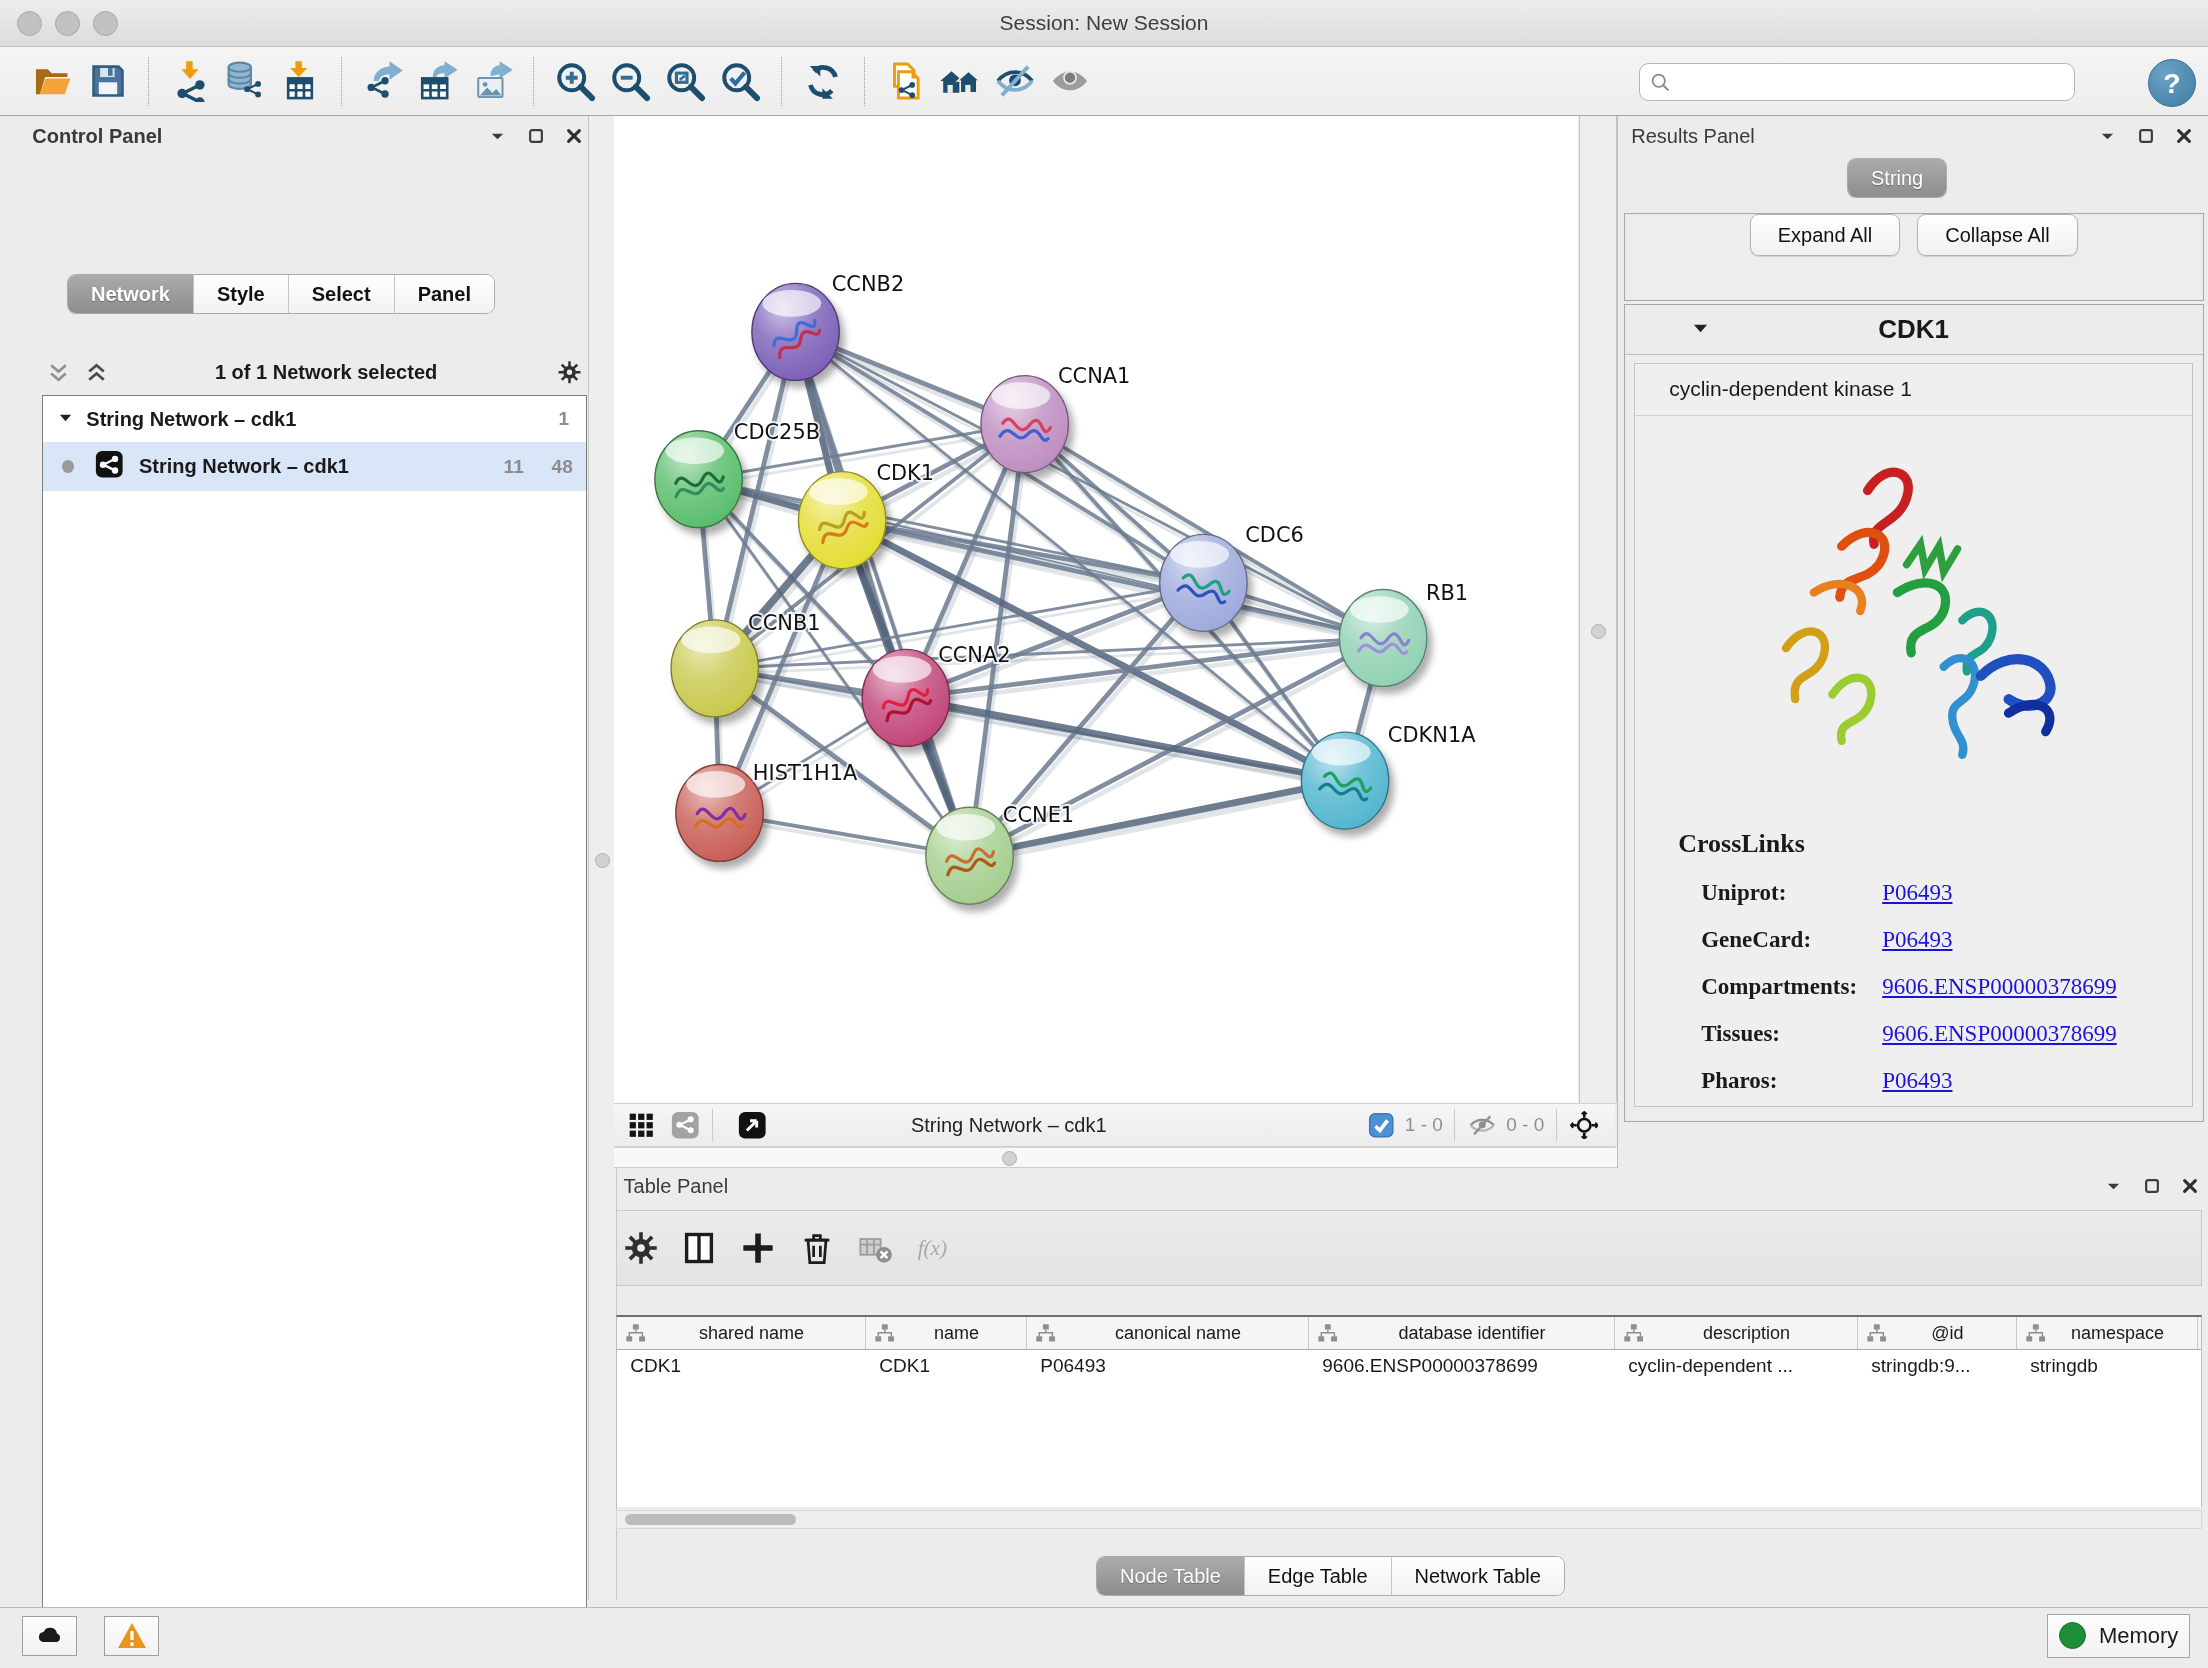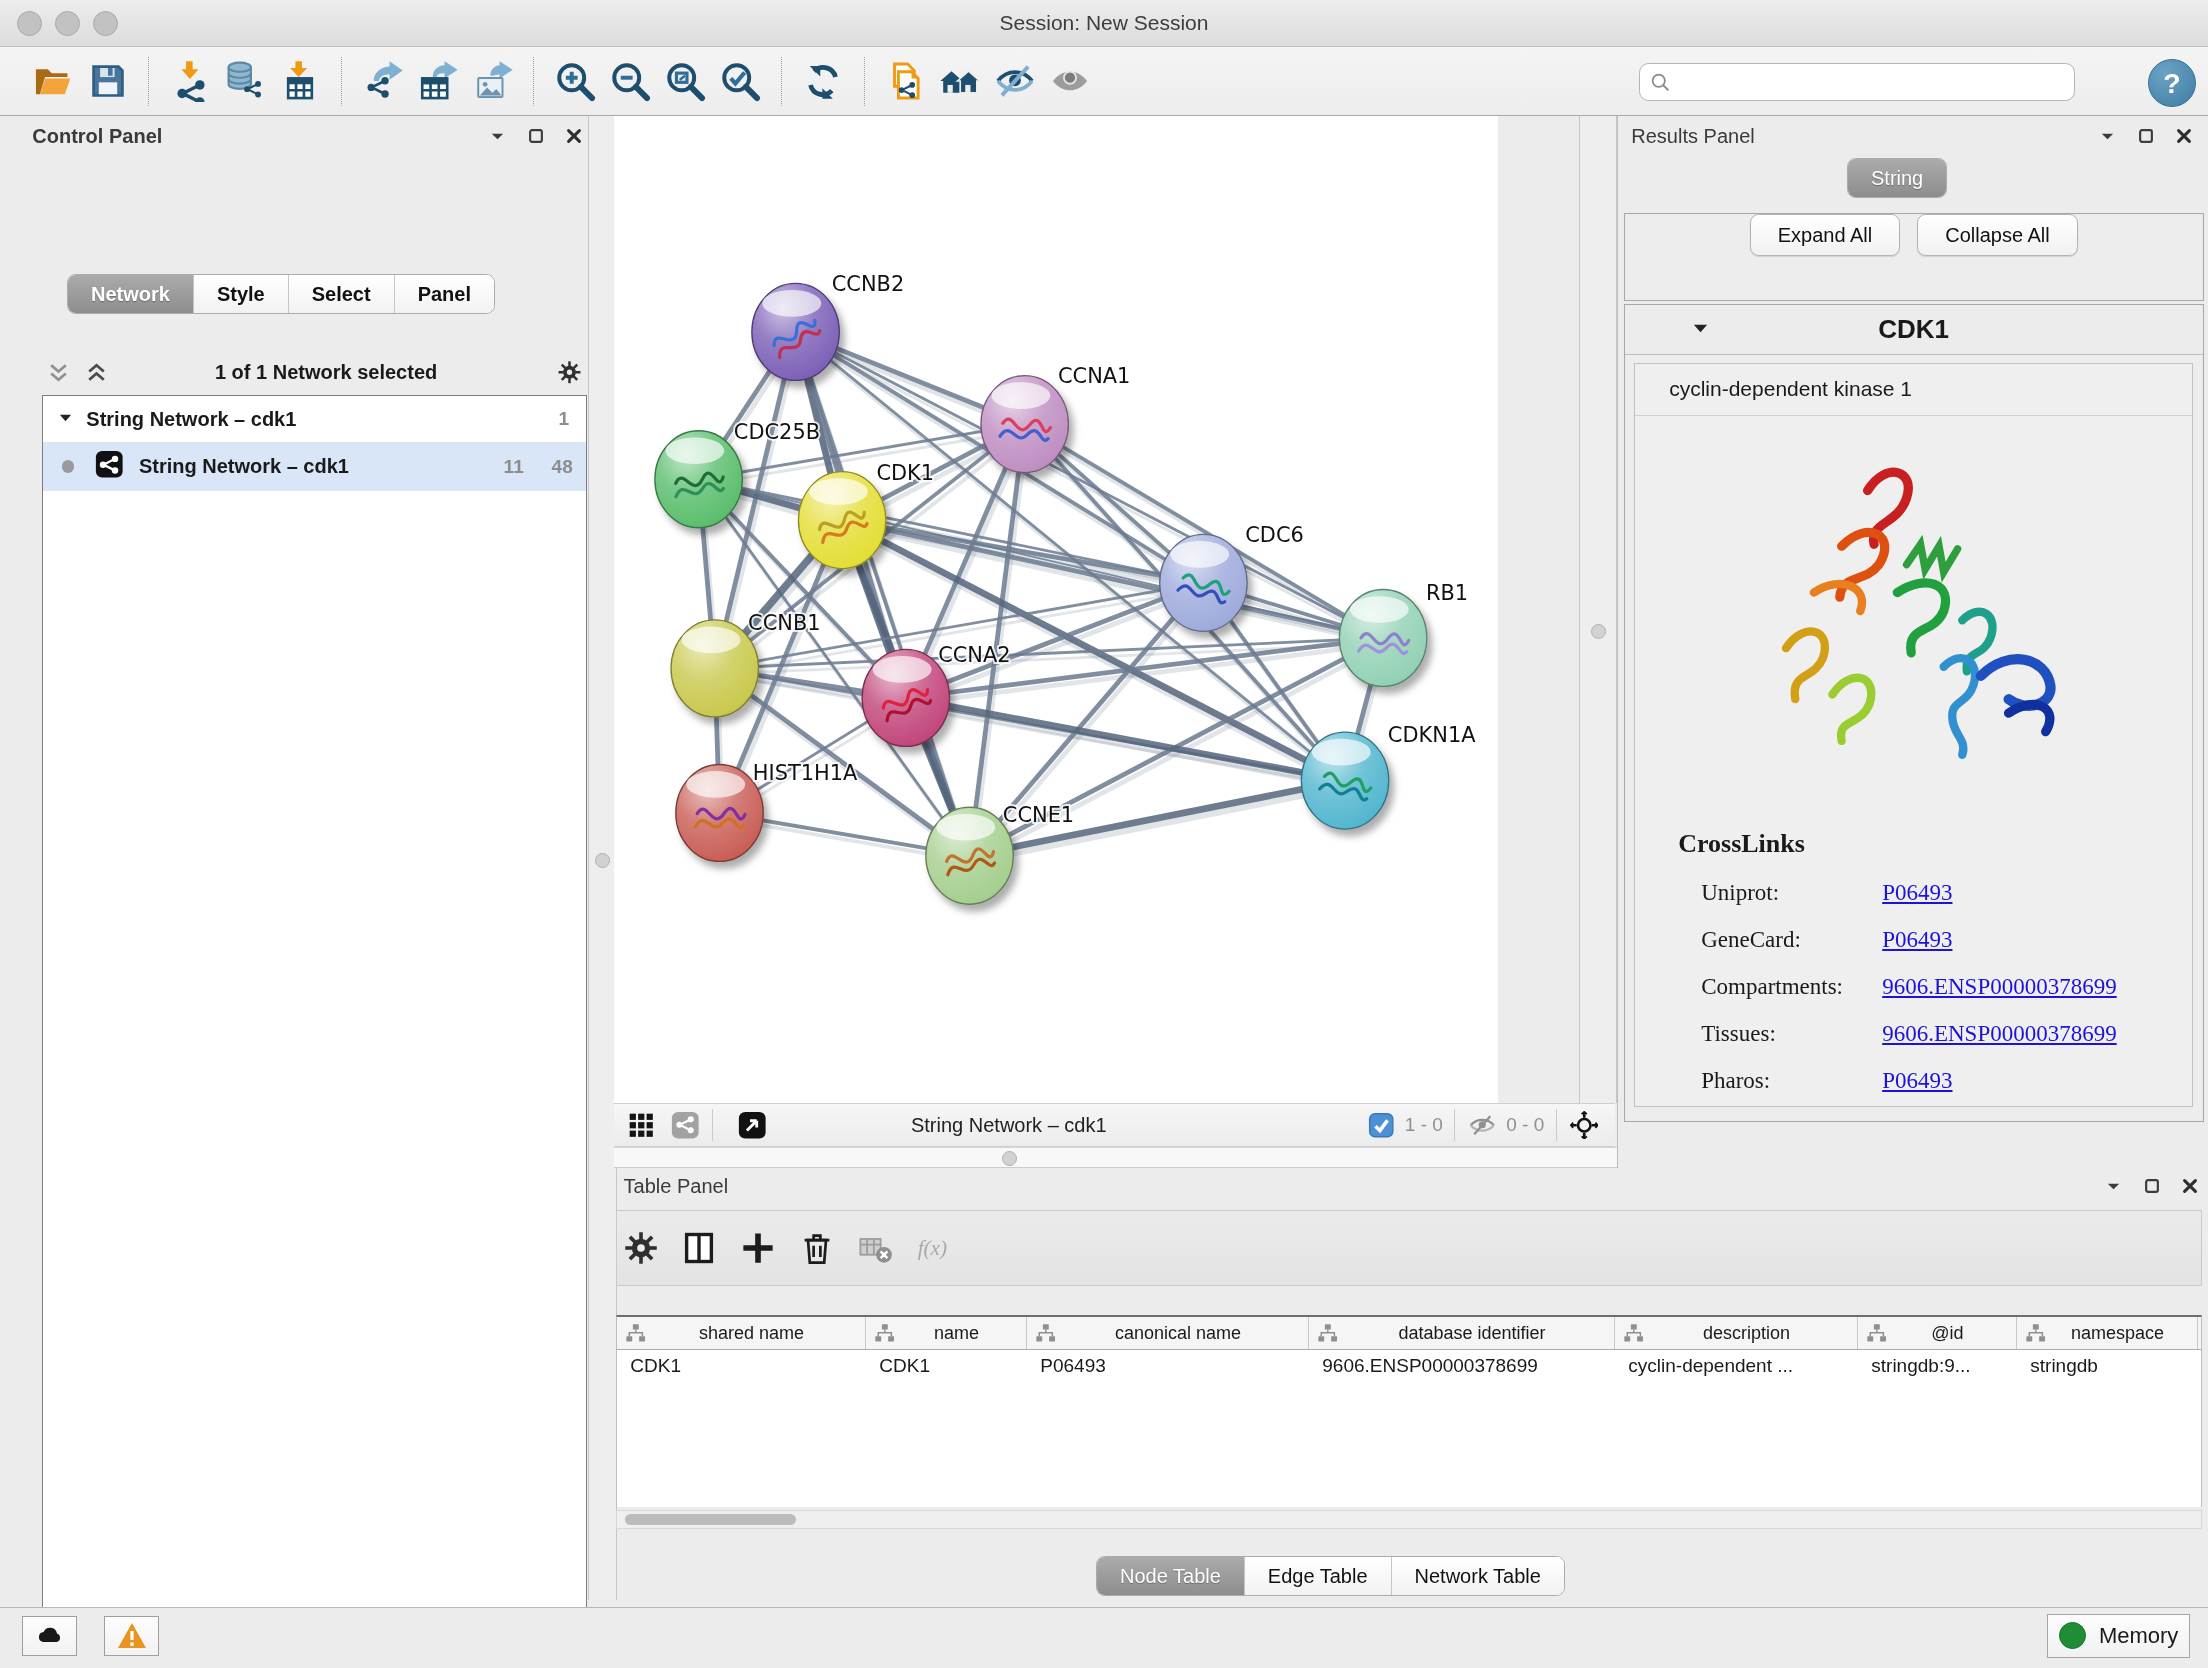--- a/index.html
+++ b/index.html
@@ -36,40 +36,40 @@
   .cp{left:19px;top:116px;width:580px;height:1484px;font-weight:bold;}
   .cp-tabs{left:48px;top:158px;}
   .cp-status{left:7.6px;top:234px;width:580px;height:44px;display:flex;align-items:center;}
   .cp-tree{left:23px;top:279px;width:545px;height:1305px;background:#fff;border:1.9px solid #7d7d7d;box-sizing:border-box;}
   .tree-row{display:flex;align-items:center;font-size:20px;height:46px;}
   .tree-row.child{height:49px;background:#d9e6f8;}
   .tree-count{color:#8d8d8d;font-size:19px;width:49px;text-align:right;}
   
   .splitter-v{background:#eeeeee;border-left:1px solid #c6c6c6;border-right:1px solid #c6c6c6;}
   .knob{width:13.3px;height:13.3px;border-radius:50%;background:#d2d2d2;border:1px solid #b0b0b0;}
-  .canvas{left:614px;top:116px;width:884px;height:987px;background:#fff;}
+  .canvas{left:614px;top:116px;width:964px;height:987px;background:#fff;}
   .net-status{left:614px;top:1103px;width:1001px;height:44px;background:linear-gradient(#f6f6f6,#ececec);
               border-top:1px solid #cfcfcf;border-bottom:1px solid #cfcfcf;display:flex;align-items:center;box-sizing:border-box;}
   .ns-icon{width:32px;height:32px;display:flex;align-items:center;justify-content:center;margin-left:11.4px;}
   .ns-icon svg{width:28.5px;height:28.5px;}
   .ns-sep{width:0;height:32px;border-left:1px solid #cacaca;margin:0 11.4px;}
   .ns-title{font-size:20px;color:#222;margin-left:143px;}
   .ns-count{font-size:19px;color:#8f8f8f;margin-left:7.6px;white-space:nowrap;}
   .hsplit{left:614px;top:1147px;width:1594px;height:21px;background:#f8f8f8;border-top:1px solid #d6d6d6;border-bottom:1px solid #cccccc;box-sizing:border-box;}
   
   .rp{left:1617px;top:116px;width:592px;height:1052px;background:#ececec;border-left:1px solid #bdbdbd;box-sizing:border-box;}
   .rp-box{position:absolute;left:5.7px;width:580px;border:1.9px solid #a9a9a9;box-shadow:inset 0 0 0 1px #e9e9e9;box-sizing:border-box;background:#ededed;}
   .btn{background:linear-gradient(#ffffff,#f1f1f1);border:1px solid #b2b2b2;border-radius:8.6px;
        font-size:20px;padding:8.6px 27px;color:#111;box-shadow:0 1px 1px rgba(0,0,0,.12);}
   .cdk-head{height:49px;display:flex;align-items:center;border-bottom:1px solid #bdbdbd;background:#ececec;}
   .rp-desc{height:51px;display:flex;align-items:center;font-size:21px;padding-left:34px;border-bottom:1px solid #d2d2d2;}
   .xl{font-family:"Liberation Serif","DejaVu Serif",serif;}
   .xl-head{font-size:26px;font-weight:bold;padding-left:43px;}
   .xl-row{display:flex;font-size:23px;padding-left:66px;margin-top:21px;}
-  .xl-label{width:181px;}
+  .xl-label{width:181px;font-weight:bold;}
   .xl-link{color:#1d12d8;text-decoration:underline;}
   
   .tp{left:616px;top:1168px;width:1592px;height:439px;}
   .tp-toolbar{left:0px;top:42px;width:1586px;height:76px;background:linear-gradient(#ebebeb,#e3e3e3);
               border:1px solid #c9c9c9;display:flex;align-items:center;box-sizing:border-box;}
   .tp-tb-icon{width:53px;height:53px;display:flex;align-items:center;justify-content:flex-start;margin-left:5.7px;}
   .tp-tb-icon svg{width:36px;height:36px;}
   .tbl{left:0px;top:147px;width:1586px;height:192px;background:#ffffff;border-top:2.9px solid #6e6e6e;
        border-left:1px solid #bdbdbd;border-right:1px solid #bdbdbd;overflow:hidden;box-sizing:border-box;}
   .tbl-header{display:flex;height:32px;background:#f5f5f5;border-bottom:1px solid #ababab;}

